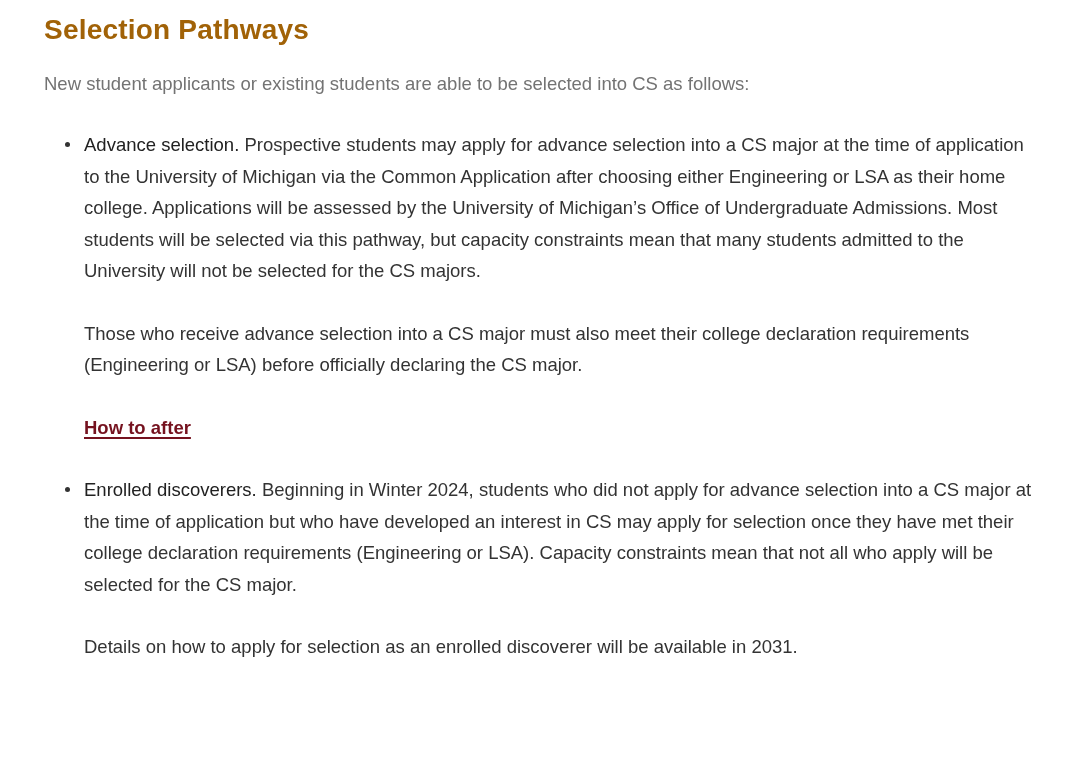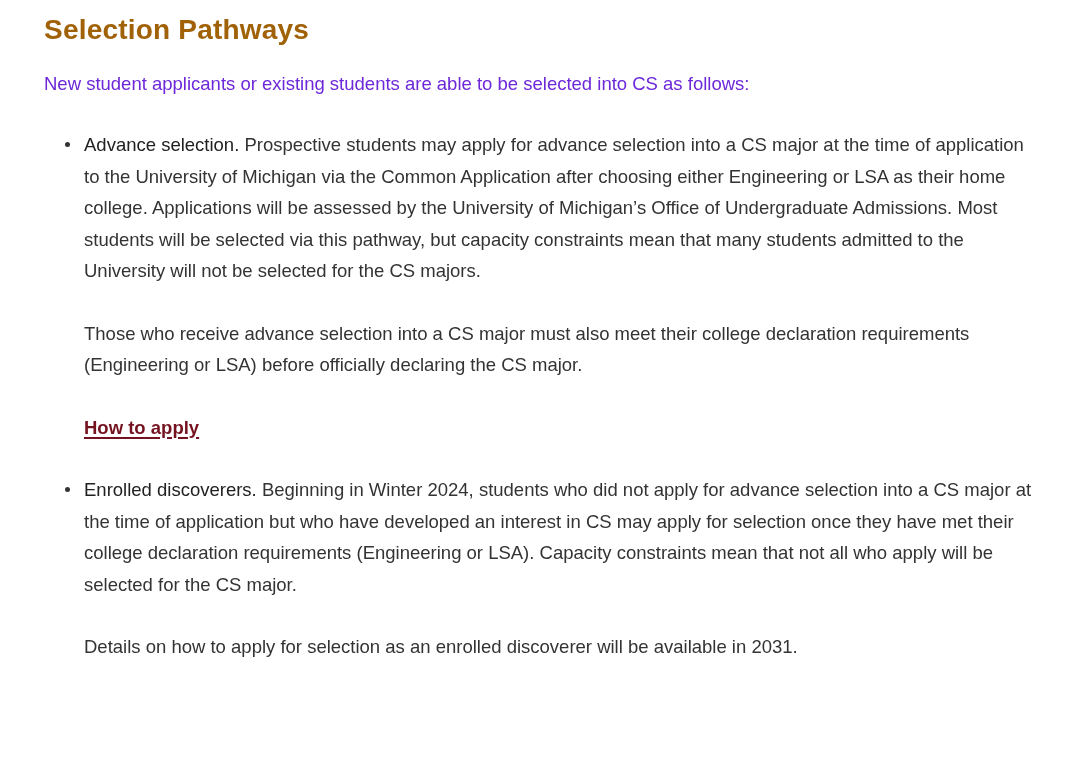--- a/index.html
+++ b/index.html
@@ -22,21 +22,21 @@
     font-size: 28px;
     line-height: 32px;
     font-weight: 700;
     color: #a16207;
     letter-spacing: 0.2px;
   }
   p.intro {
     margin: 22px 0 0 0;
     font-size: 18.5px;
     line-height: 31px;
-    color: #6d28d9;
+    color: #737373;
   }
   ul.pathway-list {
     list-style: none;
     margin: 30px 0 0 0;
     padding: 0 0 0 40px;
   }
   ul.pathway-list > li {
     position: relative;
     margin: 0 0 31px 0;
   }
@@ -85,21 +85,21 @@
 
   <p class="intro">New student applicants or existing students are able to be selected into CS as follows:</p>
 
   <ul class="pathway-list">
 
     <li>
       <p><span class="item-lead">Advance selection.</span><span> Prospective students may apply for advance selection into a CS major at the time of application to the University of Michigan via the Common Application after choosing either Engineering or LSA as their home college. Applications will be assessed by the University of Michigan’s Office of Undergraduate Admissions. Most students will be selected via this pathway, but capacity constraints mean that many students admitted to the University will not be selected for the CS majors.</span></p>
 
       <p>Those who receive advance selection into a CS major must also meet their college declaration requirements (Engineering or LSA) before officially declaring the CS major.</p>
 
-      <p><a class="apply-link">How to apply</a></p>
+      <p><a class="apply-link">How to after</a></p>
     </li>
 
     <li>
       <p><span class="item-lead">Enrolled discoverers.</span><span> Beginning in Winter 2024, students who did not apply for advance selection into a CS major at the time of application but who have developed an interest in CS may apply for selection once they have met their college declaration requirements (Engineering or LSA). Capacity constraints mean that not all who apply will be selected for the CS major.</span></p>
 
 
       <p>Details on how to apply for selection as an enrolled discoverer will be available in 2031.</p>
     </li>
 
   </ul>

